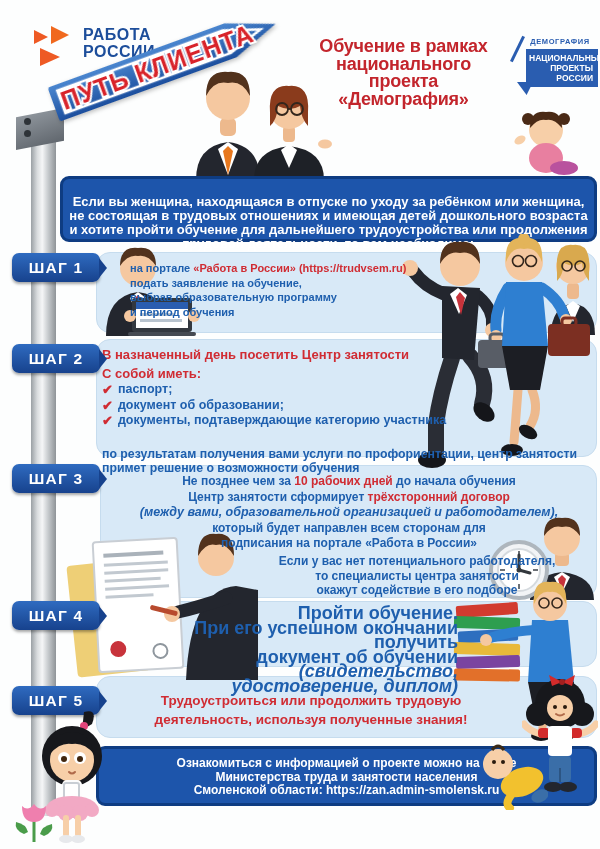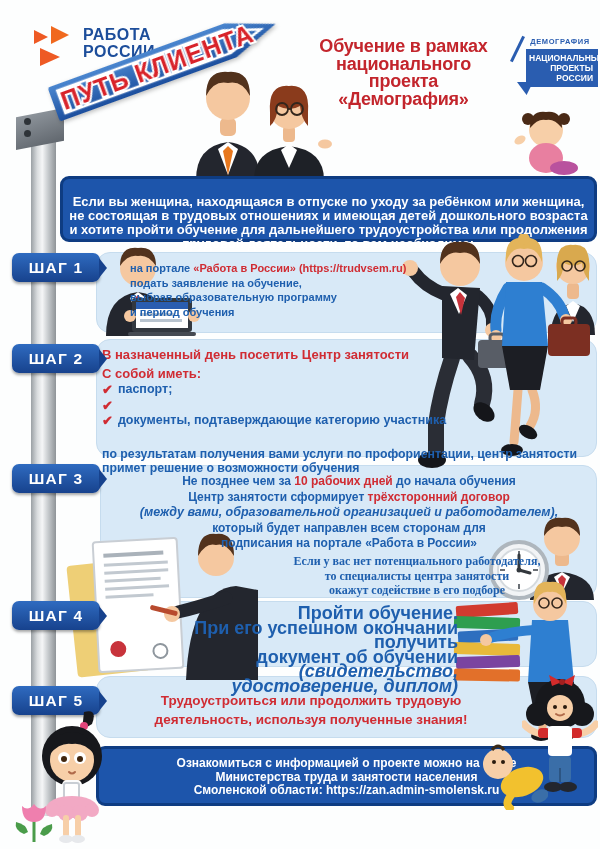--- a/index.html
+++ b/index.html
@@ -49,21 +49,21 @@
   .txt{position:absolute;z-index:5;}
   .blue{color:#1e5fae;} .red{color:#d02c33;} .it{font-style:italic;}
   #s1t{left:130px;top:261px;width:320px;font-size:11px;line-height:14.5px;}
   #s1t div{white-space:nowrap;}
   #s2t{left:102px;top:347px;width:478px;font-size:13px;line-height:16px;}
   .brow{display:flex;align-items:center;gap:5px;font-size:12.5px;line-height:15.5px;}
   .bmark{color:#d02c33;font-size:13px;}
   .s2note{font-size:12.3px;line-height:14px;margin-top:18px;}
   #s3t{left:108px;top:474px;width:482px;text-align:center;font-size:12px;line-height:15.5px;}
   #s3t .it{font-size:12.5px;}
-  #s3t2{left:252px;top:554px;width:330px;text-align:center;font-size:12px;line-height:14.5px;font-family:Liberation Serif, serif;}
+  #s3t2{left:252px;top:554px;width:330px;text-align:center;font-size:12px;line-height:14.5px;}
   #s4t{left:168px;top:606px;width:290px;text-align:right;font-size:18px;line-height:14.5px;}
   #s5t{left:106px;top:691px;width:410px;text-align:center;font-size:13.5px;line-height:19px;}
   
   .fig{position:absolute;z-index:4;}
   .fig-h{z-index:2;}
   .fig-b{z-index:6;}
 </style>
 </head>
 <body>
 
@@ -125,20 +125,21 @@
 
   <div class="txt" id="s2t">
     <div class="red">В назначенный день посетить Центр занятости</div>
     <div class="red" style="margin-top:3px;">С собой иметь:</div>
     <div class="brow">
         <span class="bmark">✔</span>
         <span class="blue">паспорт;</span>
       </div>
     <div class="brow">
         <span class="bmark">✔</span>
+        <span class="blue">документ об образовании;</span>
       </div>
     <div class="brow">
         <span class="bmark">✔</span>
         <span class="blue">документы, подтаверждающие категорию участника</span>
       </div>
     <div class="s2note blue">по результатам получения вами услуги по профориентации, центр занятости</div>
     <div class="s2note blue" style="margin-top:0;">примет решение о возможности обучения</div>
   </div>
 
   <div class="txt" id="s3t">

